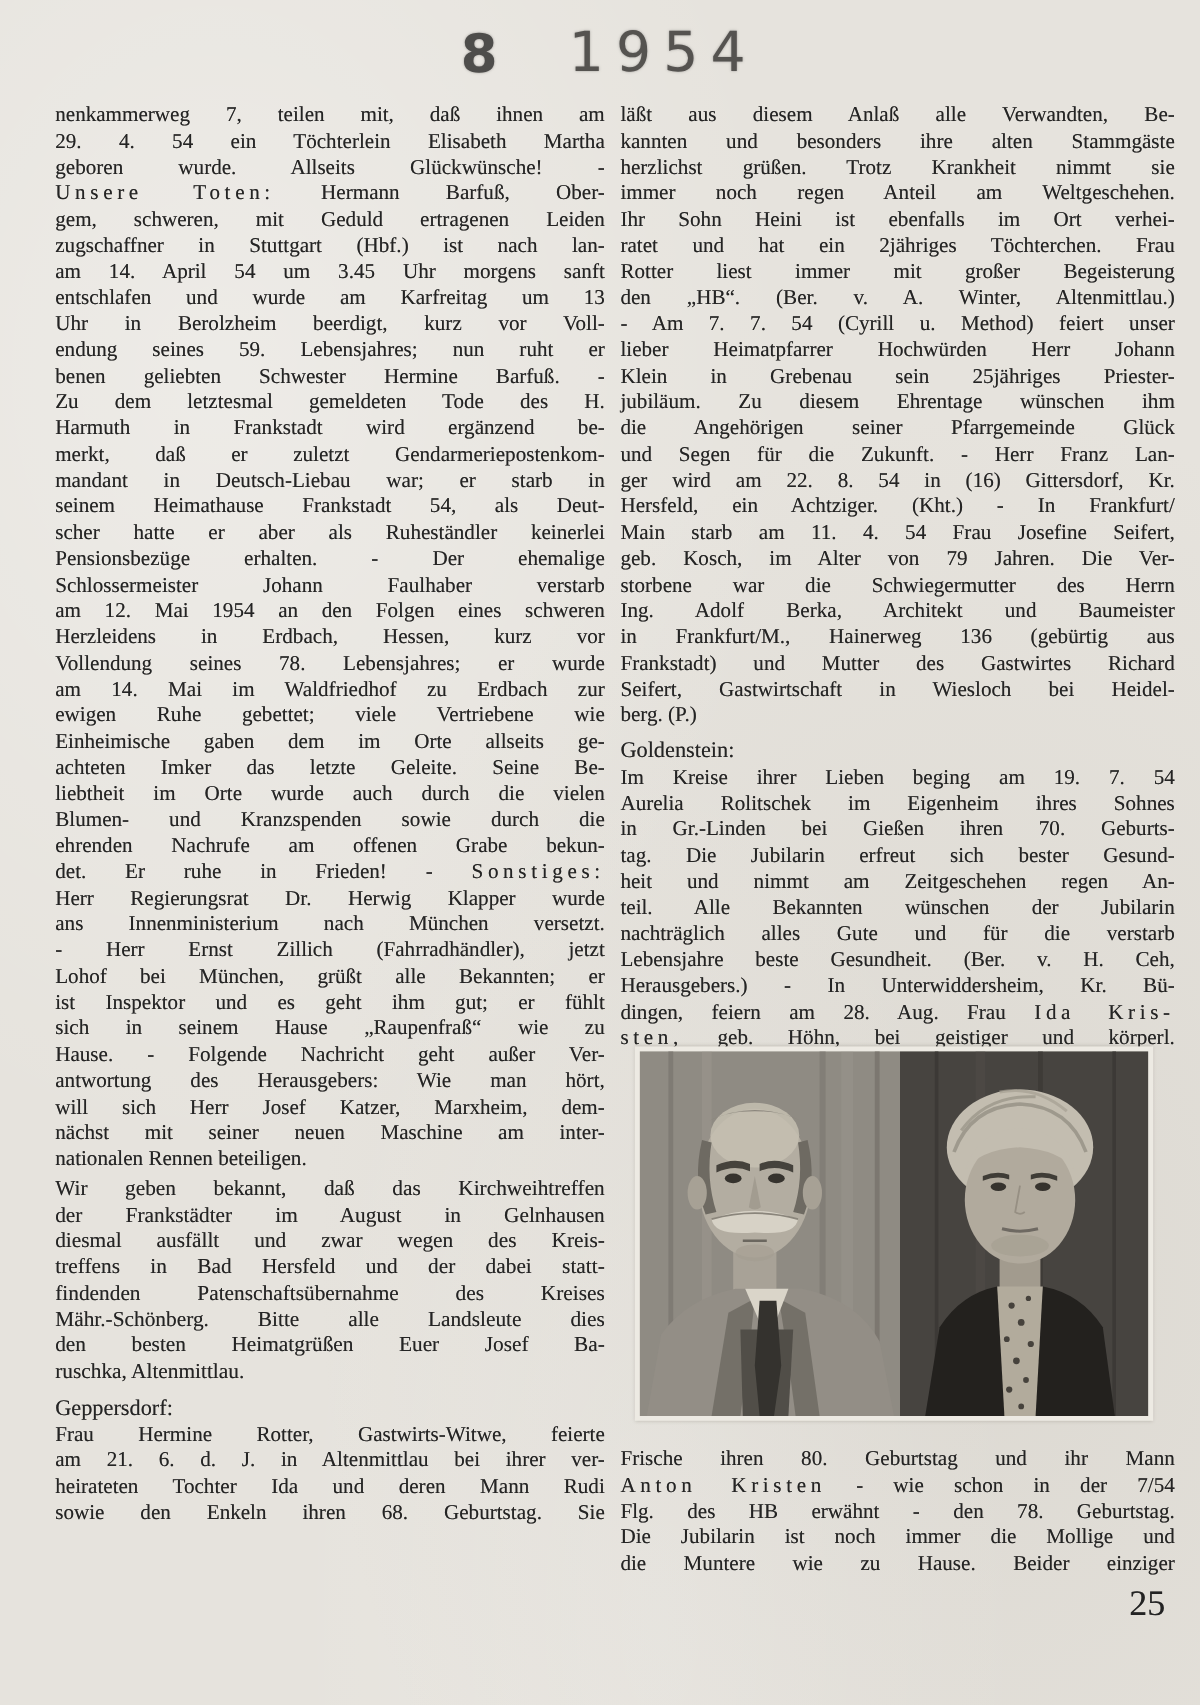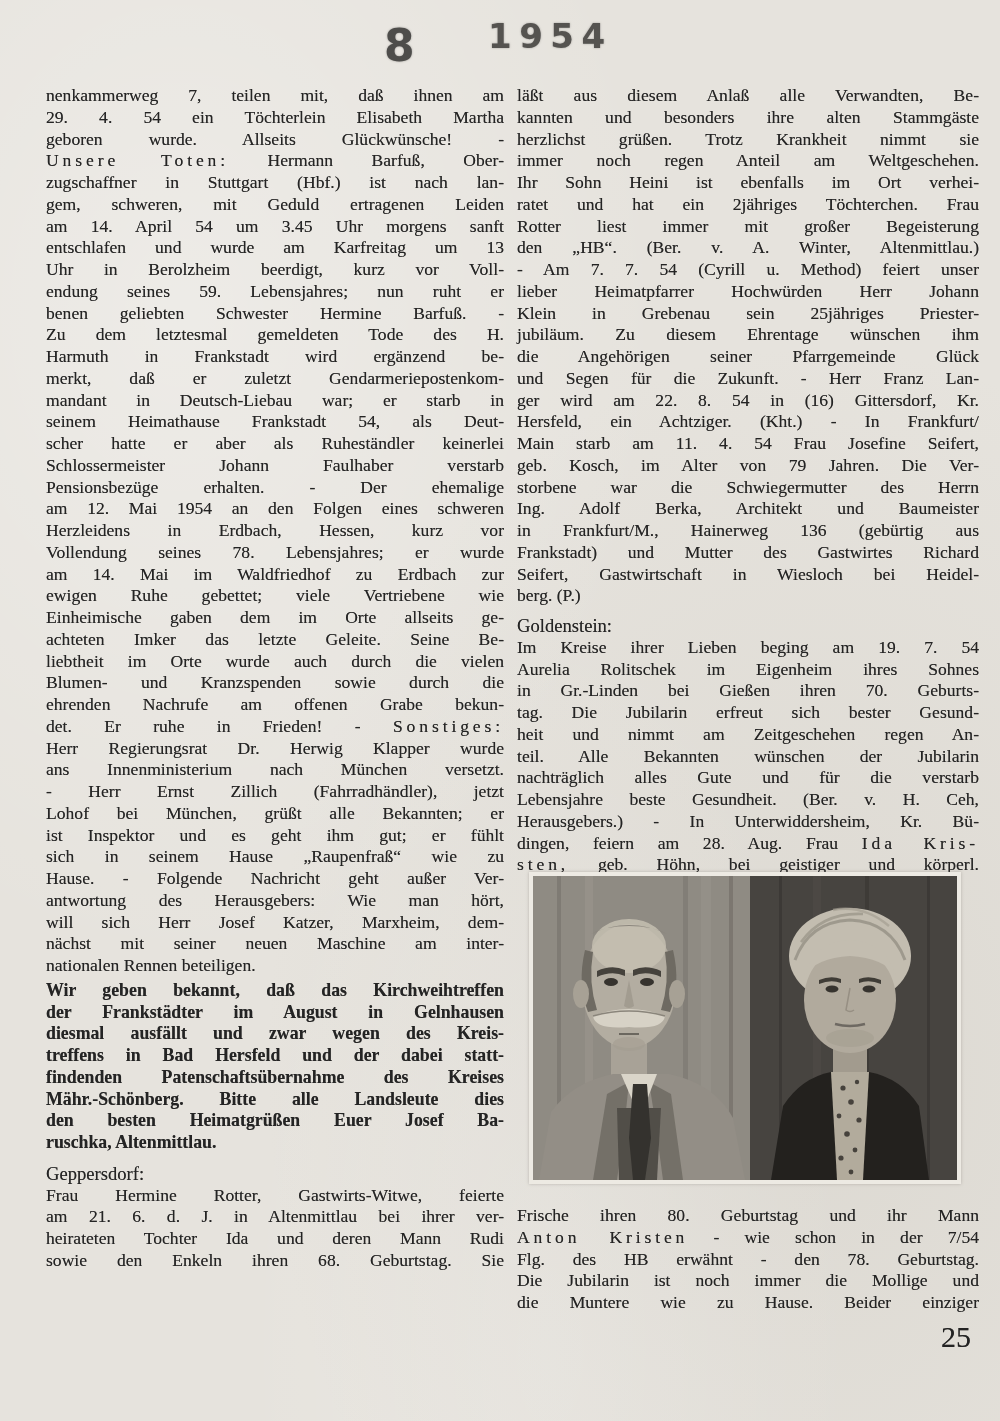--- a/index.html
+++ b/index.html
@@ -17,33 +17,33 @@
   }
   
   .header-issue{
     position:absolute;left:384px;top:20px;
     font-family:"DejaVu Sans","Liberation Sans",sans-serif;
     font-weight:700;font-size:44px;color:#4e4d4b;
     filter:blur(0.4px);
     text-shadow:0 0 2px rgba(80,78,75,.55);
   }
   .header-year{
-    position:absolute;left:488px;top:16px;
+    position:absolute;left:474px;top:16px;
     font-family:"DejaVu Sans","Liberation Sans",sans-serif;
-    font-weight:700;font-size:34px;color:#555350;
+    font-weight:400;font-size:46px;color:#555350;
     letter-spacing:0.22em;
     filter:blur(0.45px);
     text-shadow:0 0 2px rgba(80,78,75,.5);
   }
   
   .column{position:absolute;top:85px;}
   .column.left{left:46px;width:458px;}
   .column.right{left:517px;width:462px;}
   .block{margin:0;}
-  .block.bold-note{margin-top:3px;font-weight:700;}
+  .block.bold-note{margin-top:3px;font-weight:400;}
   .block.heading{margin-top:9px;font-weight:400;}
   .column.right .block.heading{margin-top:8px;}
   .block.photo-gap{height:329px;}
   .line{
     display:block;
     height:21.75px;line-height:21.75px;
     font-size:17.6px;
     text-align:justify;
     -moz-text-align-last:justify;
     text-align-last:justify;
@@ -77,35 +77,35 @@
 
   <div class="header-issue">8</div>
   <div class="header-year">1954</div>
 
   <div class="column left">
       <div class="block body">
         <div class="line"><span>nenkammerweg 7, teilen mit, daß ihnen am</span></div>
         <div class="line"><span>29. 4. 54 ein Töchterlein Elisabeth Martha</span></div>
         <div class="line"><span>geboren wurde. Allseits Glückwünsche! -</span></div>
         <div class="line"><span class="sp">Unsere Toten:</span><span> Hermann Barfuß, Ober-</span></div>
+        <div class="line"><span>gem, schweren, mit Geduld ertragenen Leiden</span></div>
         <div class="line"><span>zugschaffner in Stuttgart (Hbf.) ist nach lan-</span></div>
-        <div class="line"><span>gem, schweren, mit Geduld ertragenen Leiden</span></div>
         <div class="line"><span>am 14. April 54 um 3.45 Uhr morgens sanft</span></div>
         <div class="line"><span>entschlafen und wurde am Karfreitag um 13</span></div>
         <div class="line"><span>Uhr in Berolzheim beerdigt, kurz vor Voll-</span></div>
         <div class="line"><span>endung seines 59. Lebensjahres; nun ruht er</span></div>
         <div class="line"><span>benen geliebten Schwester Hermine Barfuß. -</span></div>
         <div class="line"><span>Zu dem letztesmal gemeldeten Tode des H.</span></div>
         <div class="line"><span>Harmuth in Frankstadt wird ergänzend be-</span></div>
         <div class="line"><span>merkt, daß er zuletzt Gendarmeriepostenkom-</span></div>
         <div class="line"><span>mandant in Deutsch-Liebau war; er starb in</span></div>
         <div class="line"><span>seinem Heimathause Frankstadt 54, als Deut-</span></div>
         <div class="line"><span>scher hatte er aber als Ruheständler keinerlei</span></div>
+        <div class="line"><span>Pensionsbezüge erhalten. - Der ehemalige</span></div>
         <div class="line"><span>Schlossermeister Johann Faulhaber verstarb</span></div>
-        <div class="line"><span>Pensionsbezüge erhalten. - Der ehemalige</span></div>
         <div class="line"><span>am 12. Mai 1954 an den Folgen eines schweren</span></div>
         <div class="line"><span>Herzleidens in Erdbach, Hessen, kurz vor</span></div>
         <div class="line"><span>Vollendung seines 78. Lebensjahres; er wurde</span></div>
         <div class="line"><span>am 14. Mai im Waldfriedhof zu Erdbach zur</span></div>
         <div class="line"><span>ewigen Ruhe gebettet; viele Vertriebene wie</span></div>
         <div class="line"><span>Einheimische gaben dem im Orte allseits ge-</span></div>
         <div class="line"><span>achteten Imker das letzte Geleite. Seine Be-</span></div>
         <div class="line"><span>liebtheit im Orte wurde auch durch die vielen</span></div>
         <div class="line"><span>Blumen- und Kranzspenden sowie durch die</span></div>
         <div class="line"><span>ehrenden Nachrufe am offenen Grabe bekun-</span></div>

